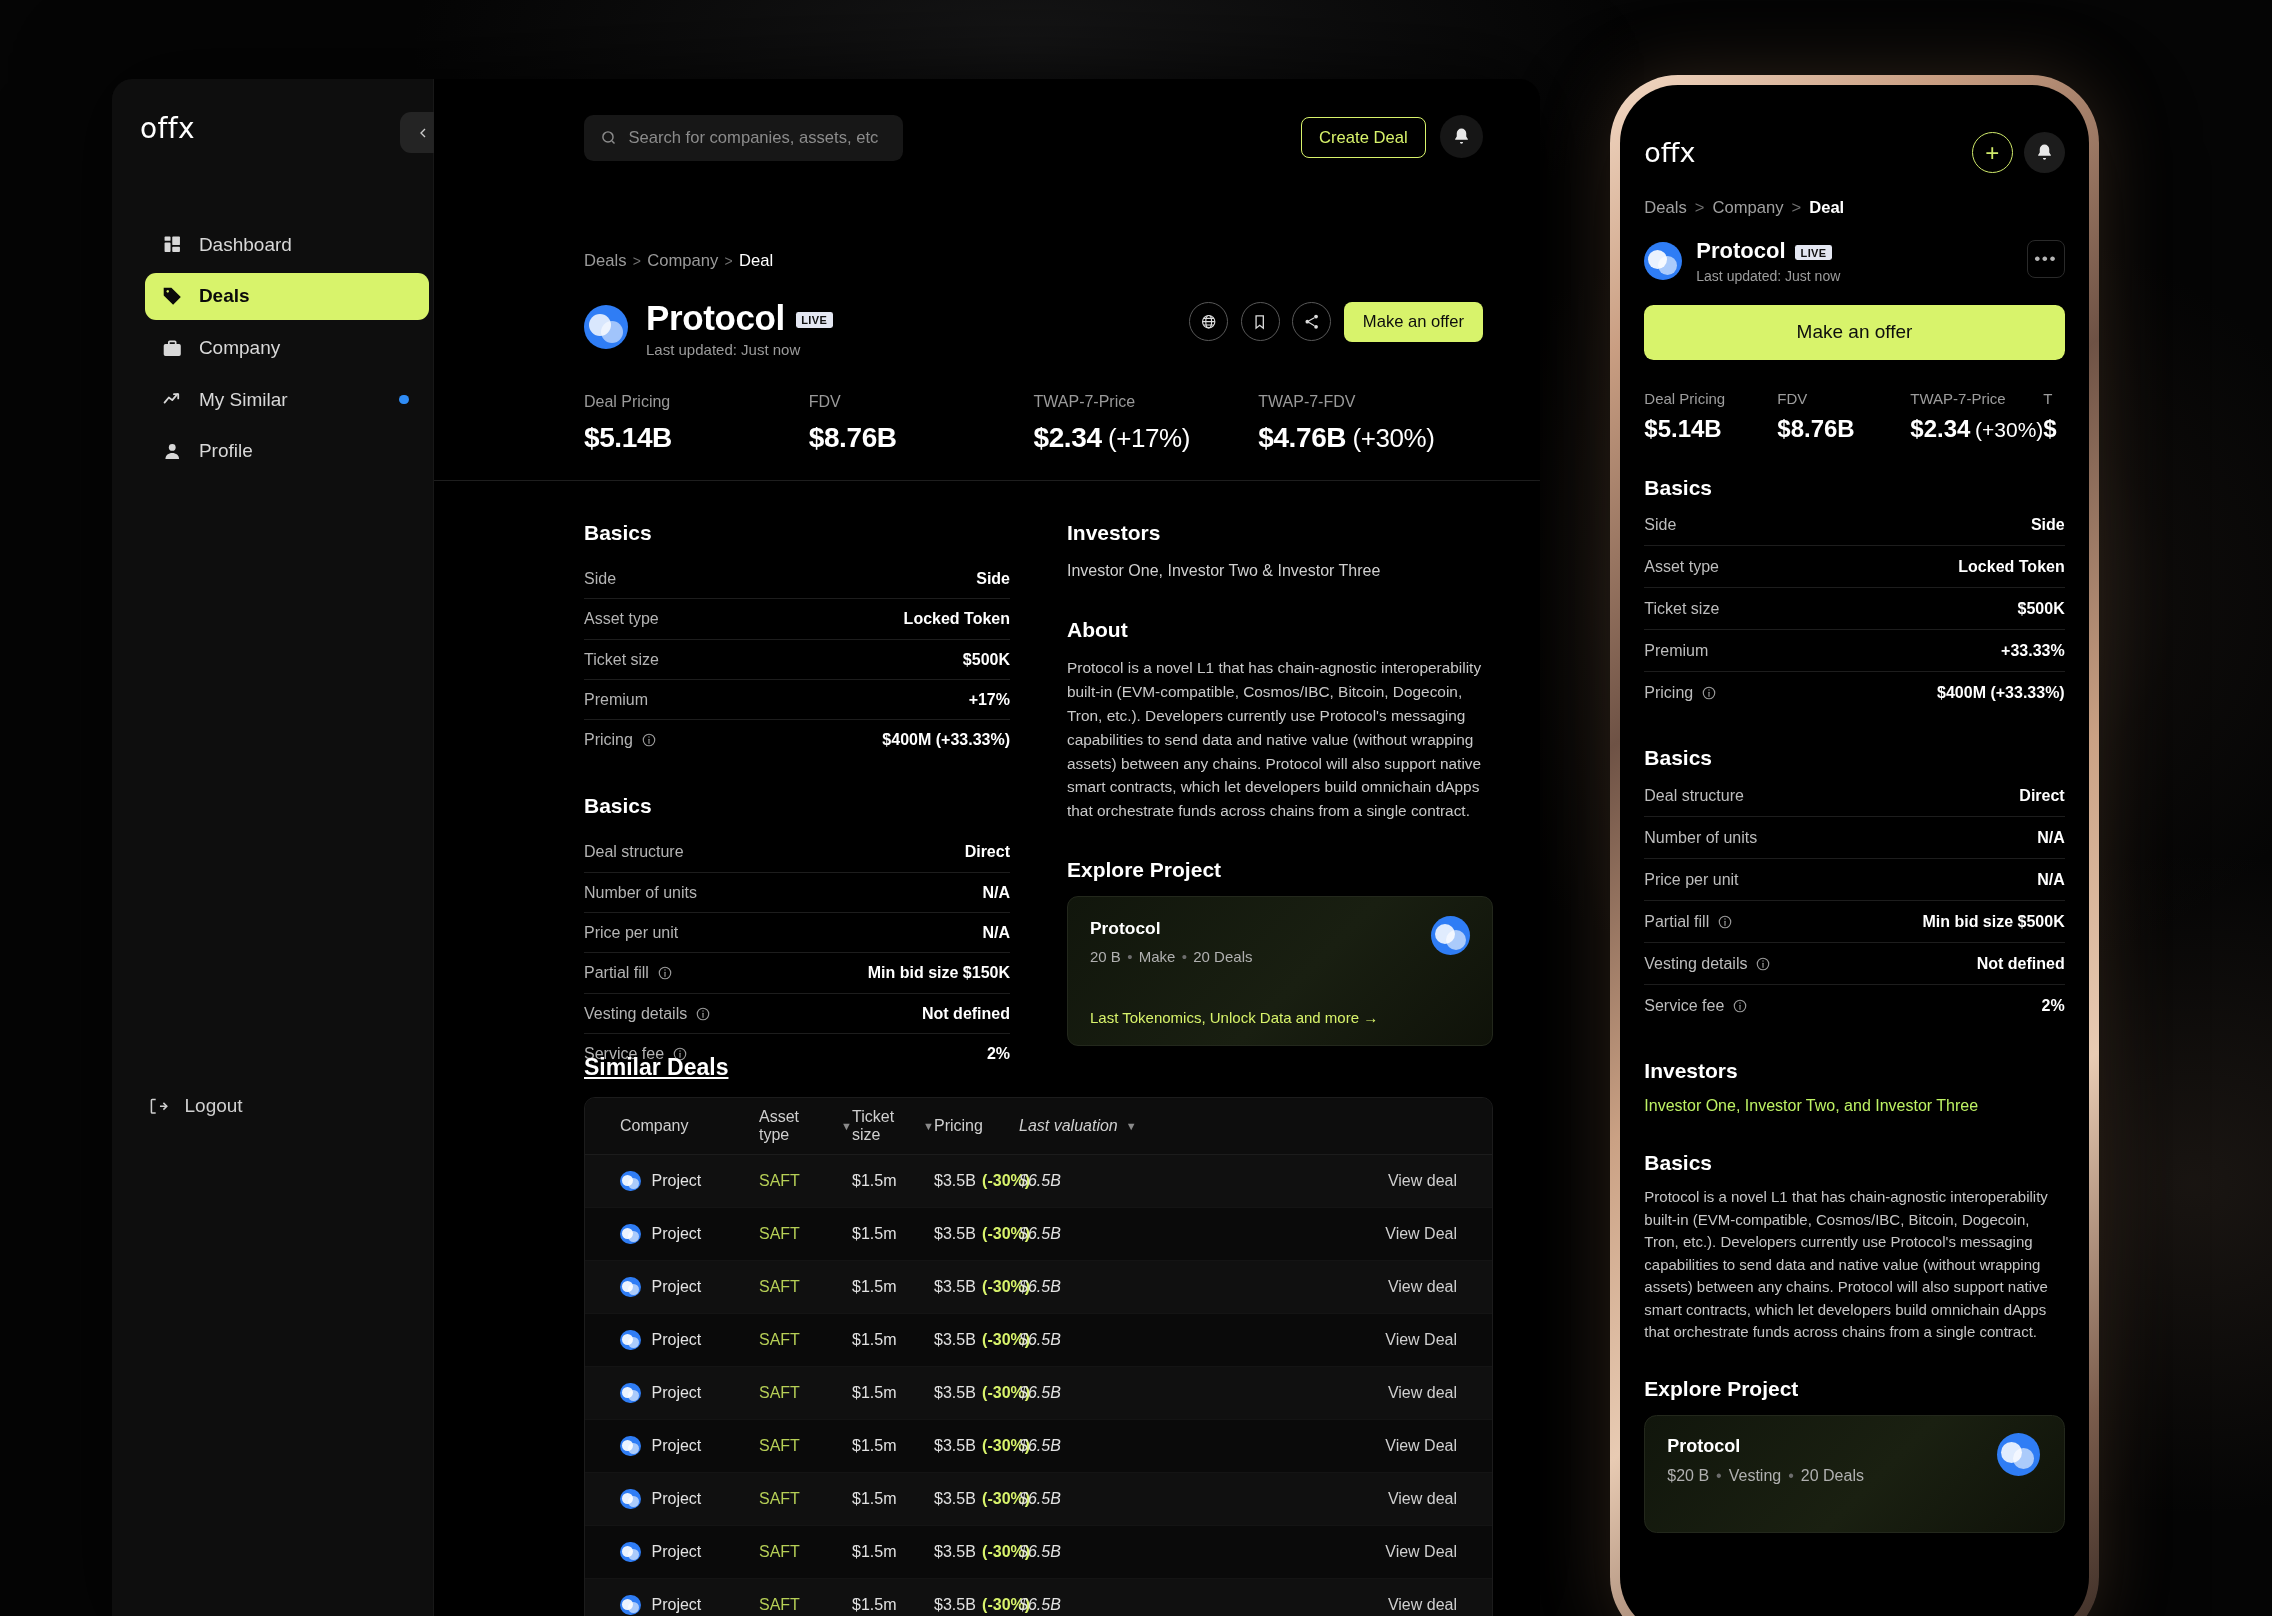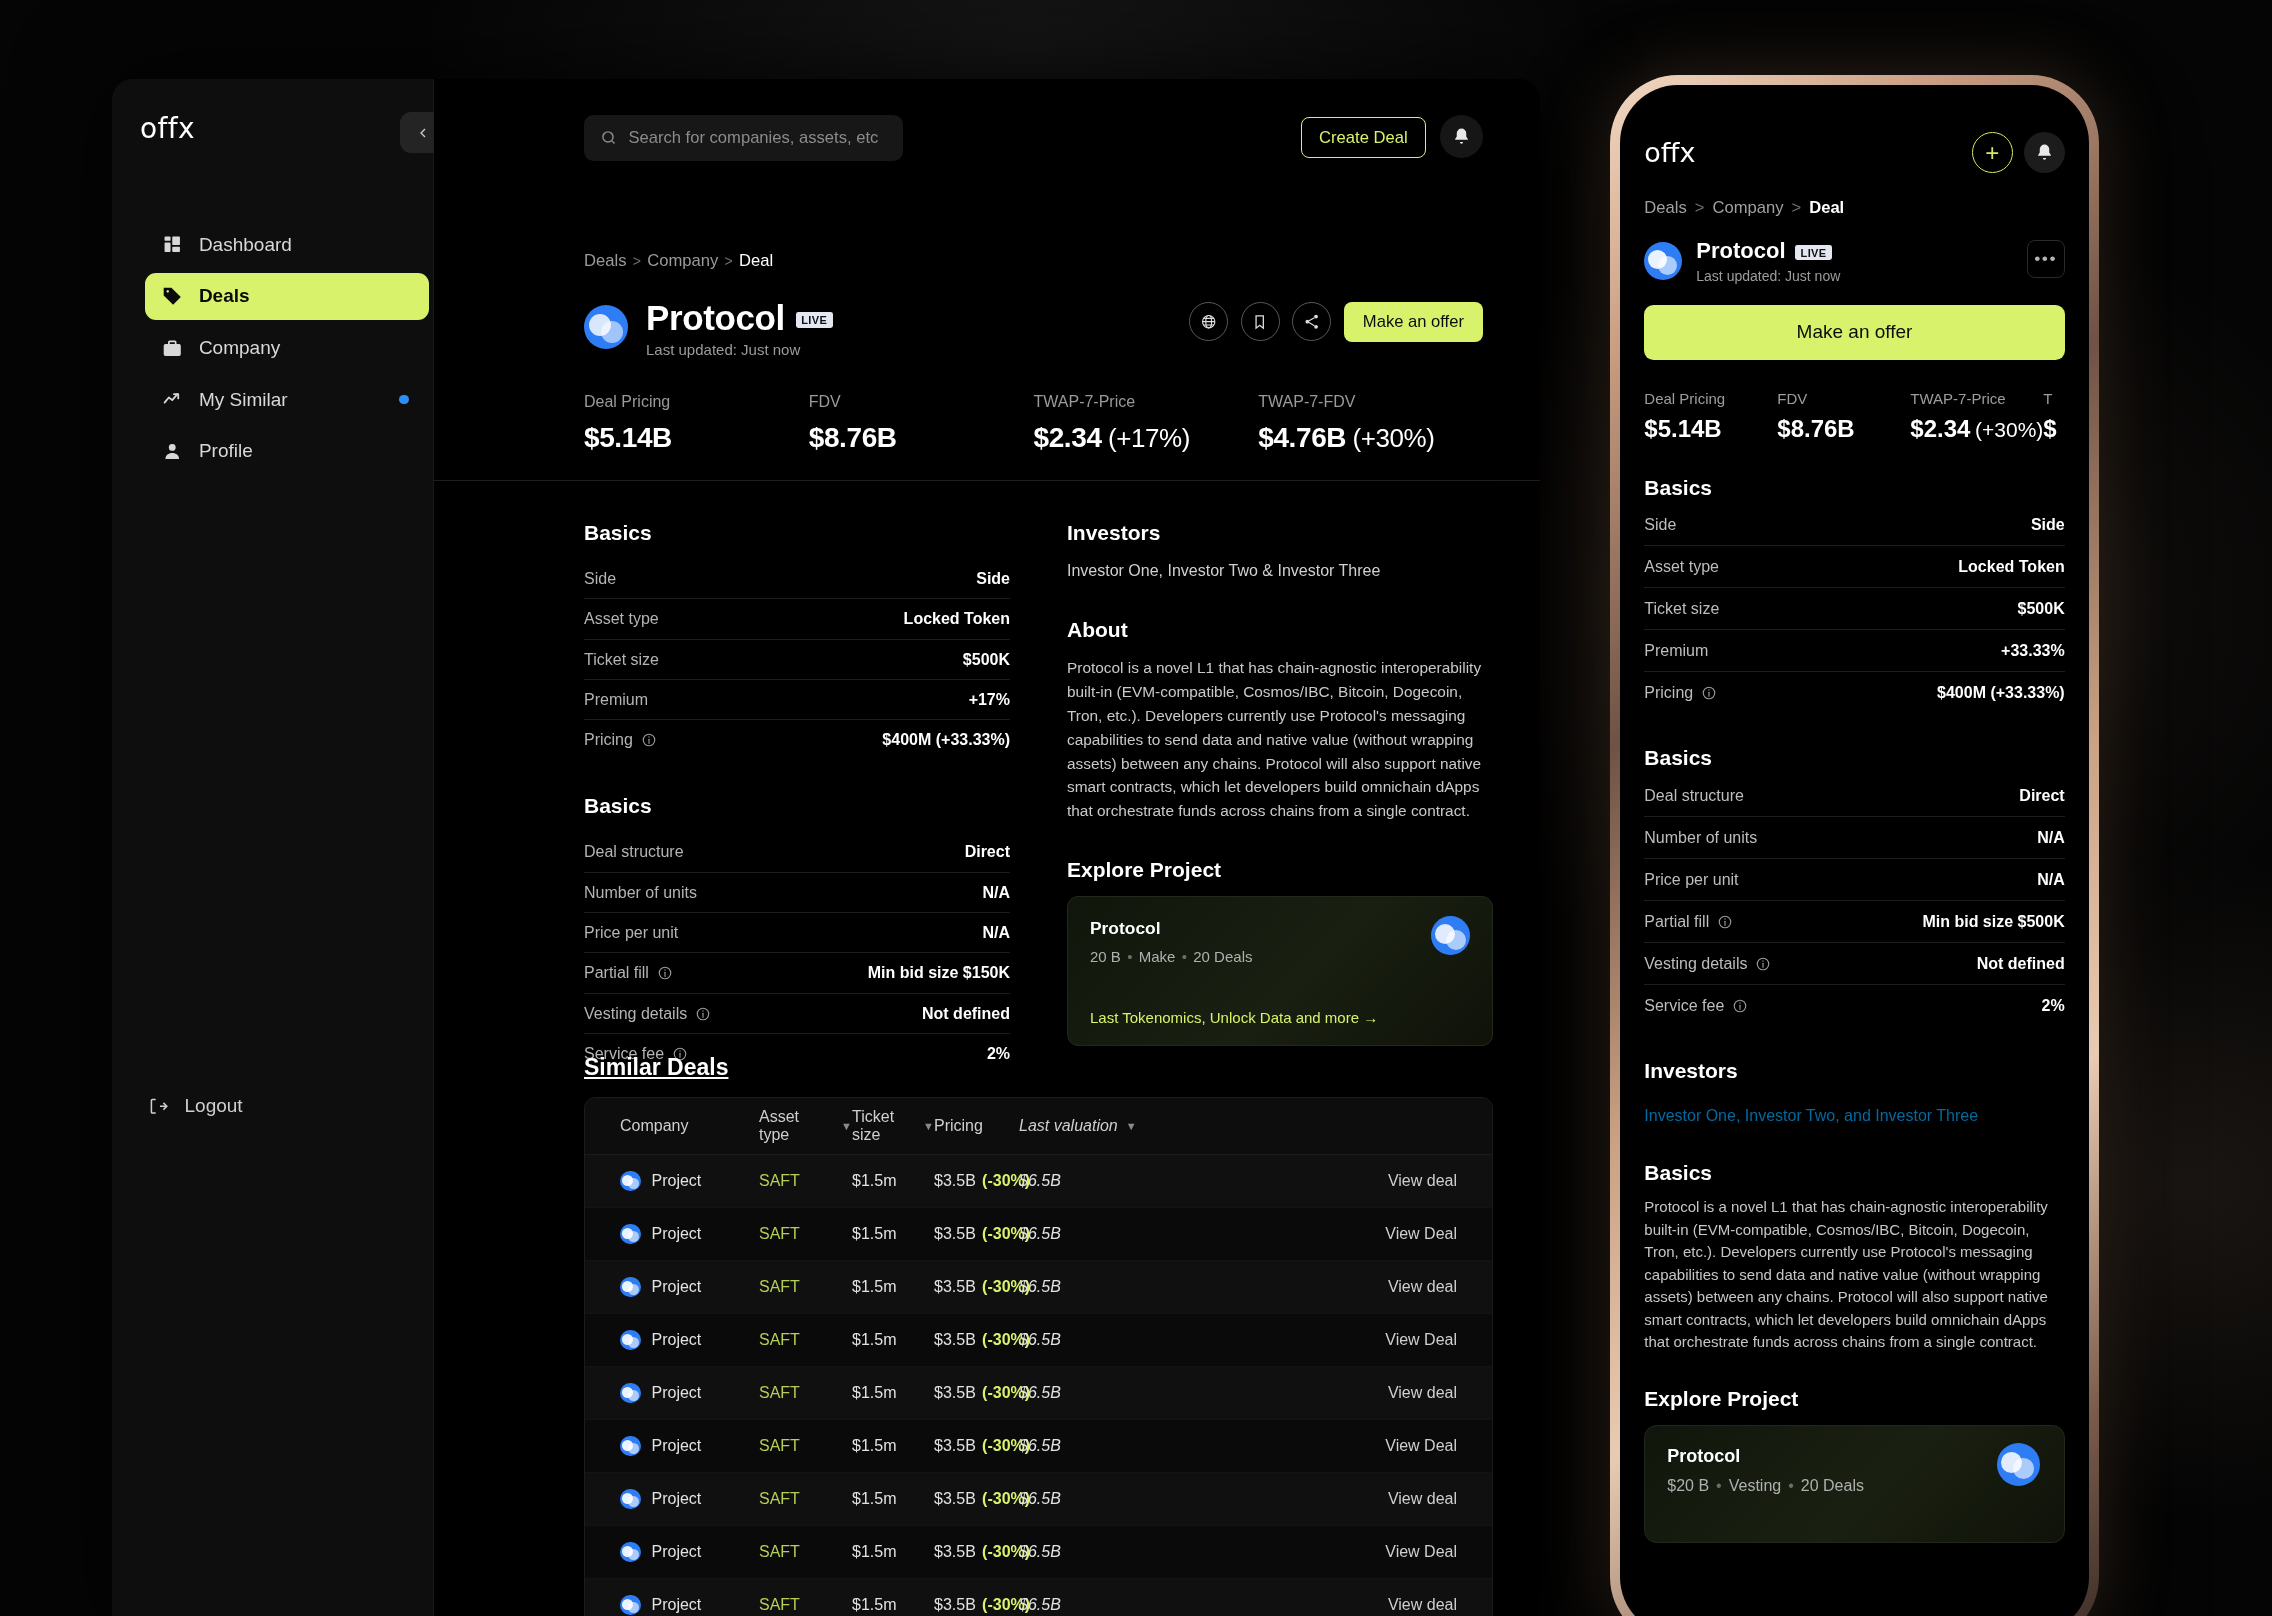--- a/index.html
+++ b/index.html
@@ -243,21 +243,21 @@
   .ph-metrics { display: flex; margin-top: 30px; gap: 0; overflow: hidden; }
   .ph-metric { flex: 0 0 auto; width: 133px; }
   .ph-metric .mlbl { font-size: 15px; color: #9d9d9d; }
   .ph-metric .mval { font-size: 24px; color: #fff; font-weight: 700; margin-top: 8px; white-space: nowrap; }
   .ph-metric .mval .pct { font-weight: 400; font-size: 21px; margin-left: 4.7px; }
   .ph-sec { font-size: 21px; color: #fff; font-weight: 700; margin-top: 33px; margin-bottom: 4.7px; }
   .ph-kv { display: flex; align-items: center; justify-content: space-between; padding: 12px 0 11px; border-bottom: 0.8px solid #1d1d1d; }
   .ph-kv:last-child { border-bottom: none; }
   .ph-kv .k { font-size: 16px; color: #bdbdbd; display: flex; align-items: center; gap: 8px; }
   .ph-kv .v { font-size: 16px; color: #fff; font-weight: 700; }
-  .ph-text { font-size: 16px; color: #0369a1; margin-top: 21px; line-height: 1.5; }
+  .ph-text { font-size: 16px; color: #bef264; margin-top: 11px; line-height: 1.5; }
   .ph-about { font-size: 15px; color: #c6c6c6; margin-top: 11px; line-height: 1.5; }
   .ph-explore {
     margin-top: 14px; border-radius: 12.6px; padding: 20.5px 22px;
     background: linear-gradient(135deg, #11160c 0%, #1a2011 55%, #0f1209 100%);
     border: 0.8px solid #23281c; position: relative; height: 118px;
   }
   .ph-explore .ecname { font-size: 18px; color: #fff; font-weight: 700; }
   .ph-explore .ecmeta { font-size: 16px; color: #b0b0b0; margin-top: 10.3px; }
   .ph-explore .ecmeta span.dot { color: #6d6d6d; margin: 0 7px; }
   .ph-explore .avatar-sm-blue { right: 24px; top: 17.4px; width: 43px; height: 43px; }

